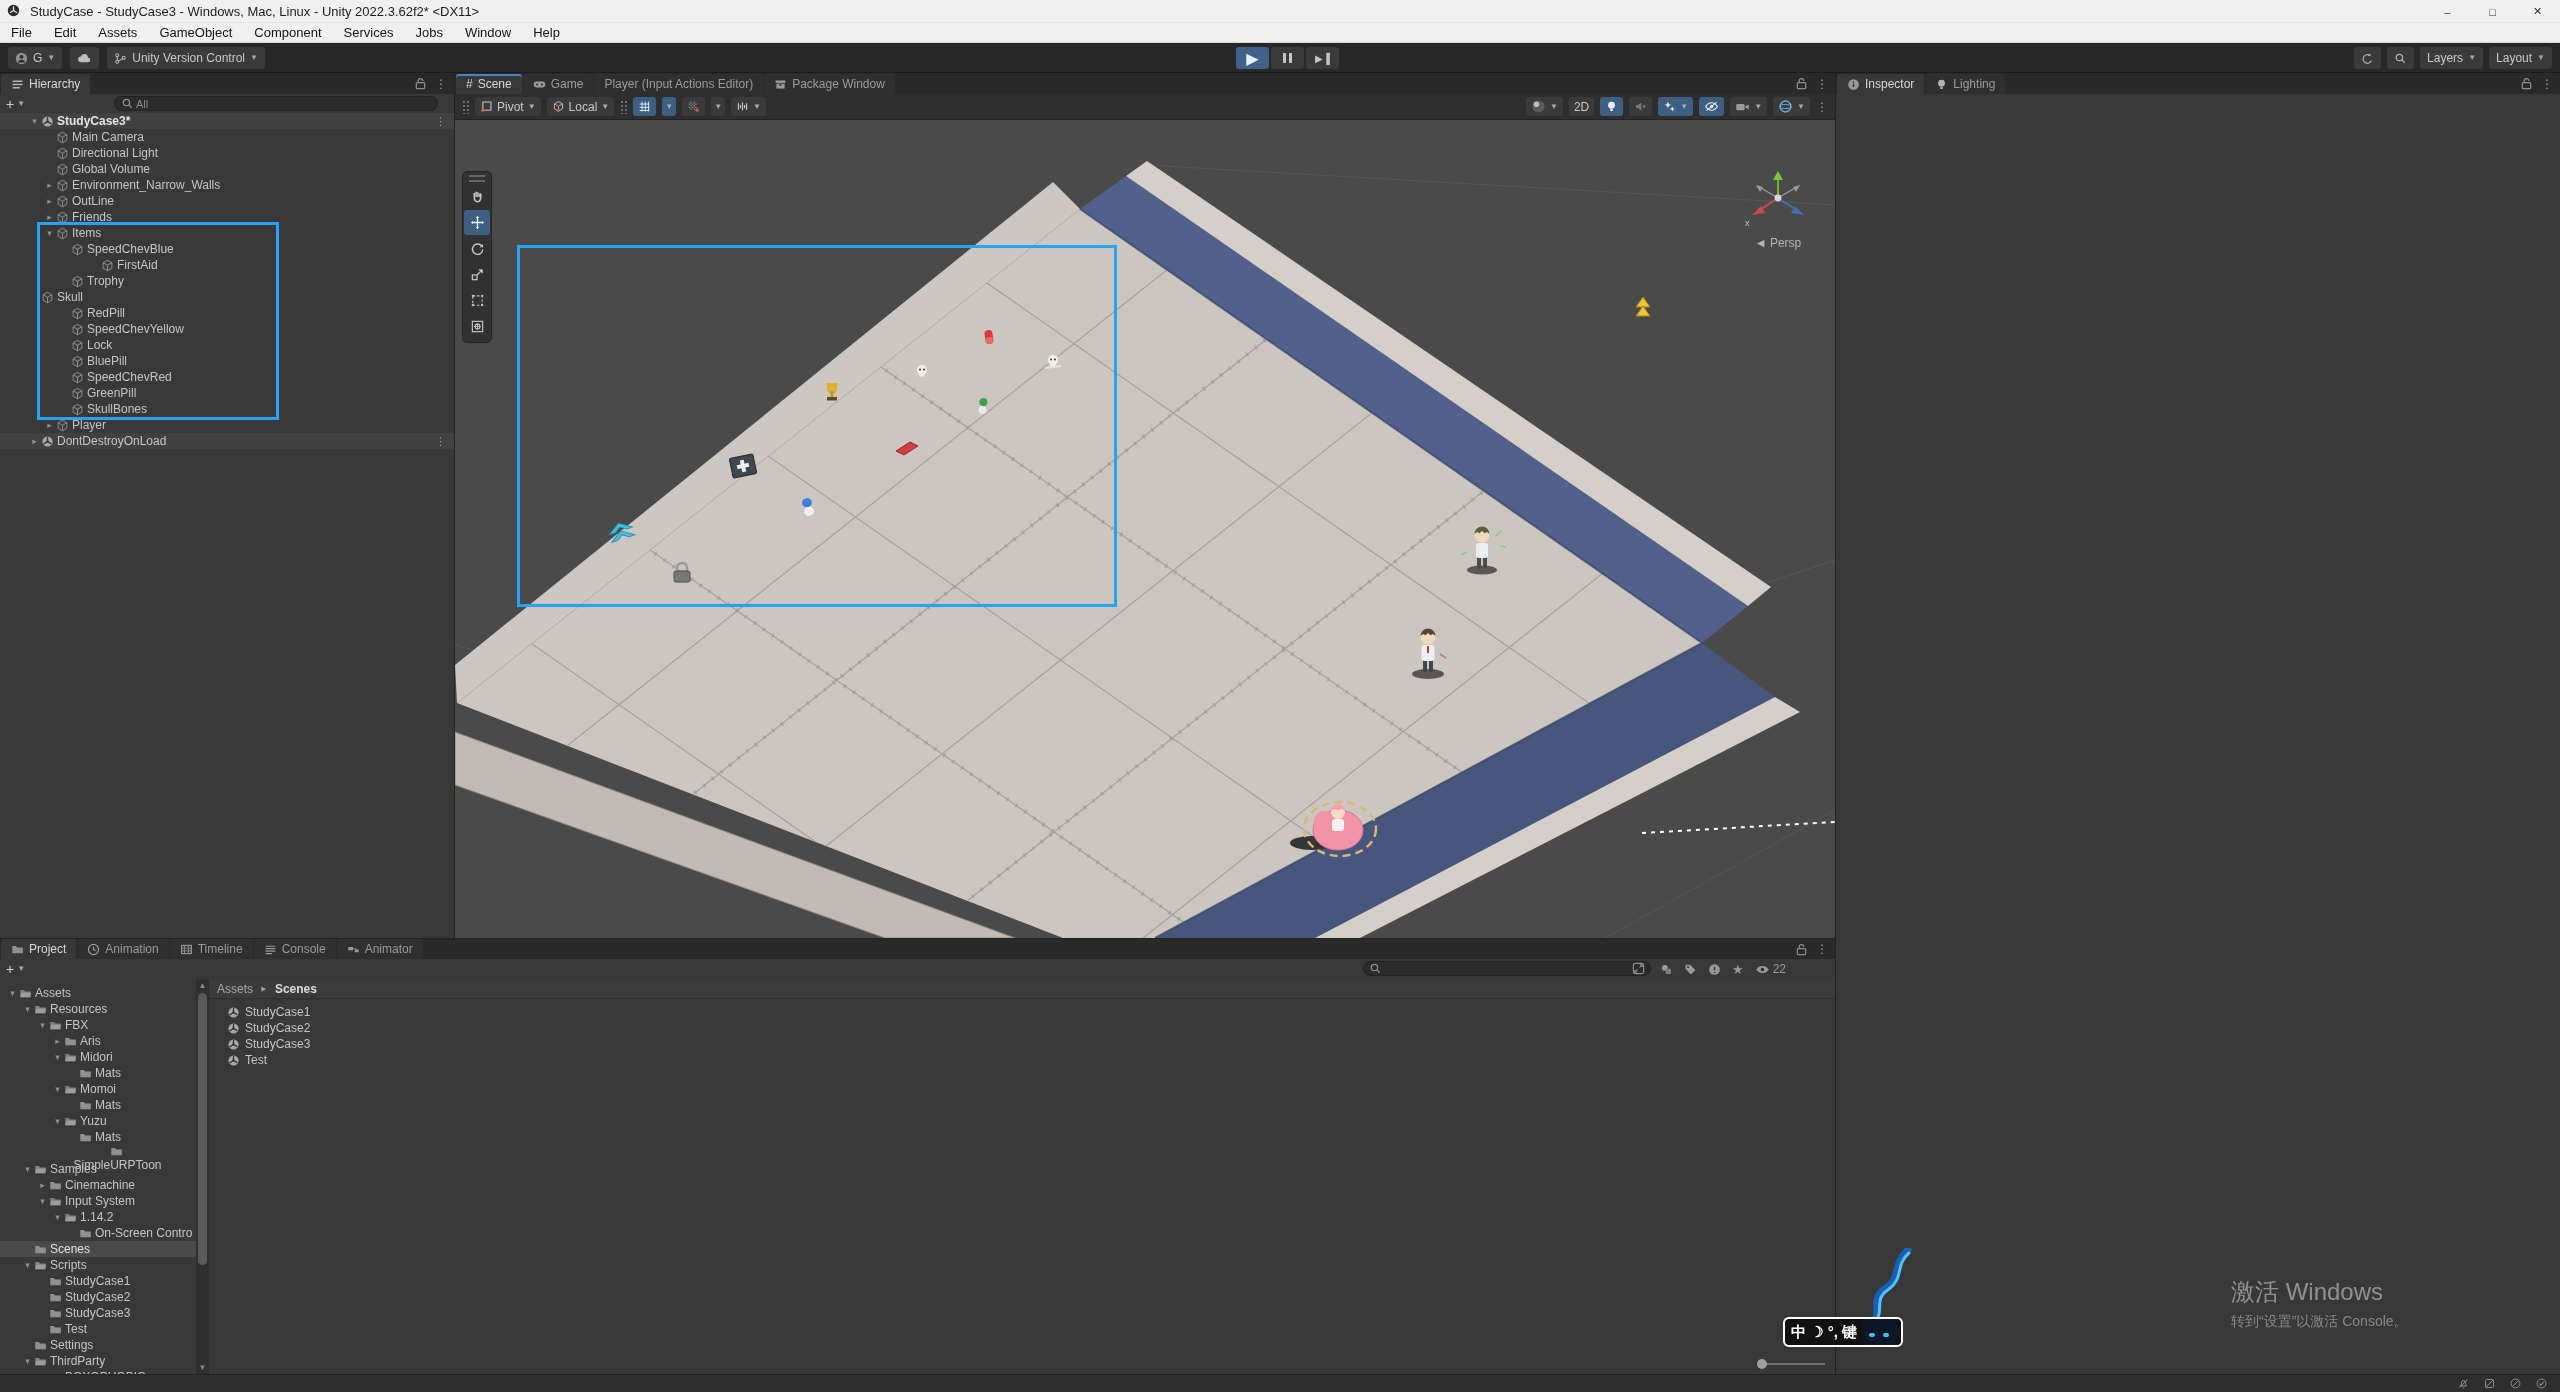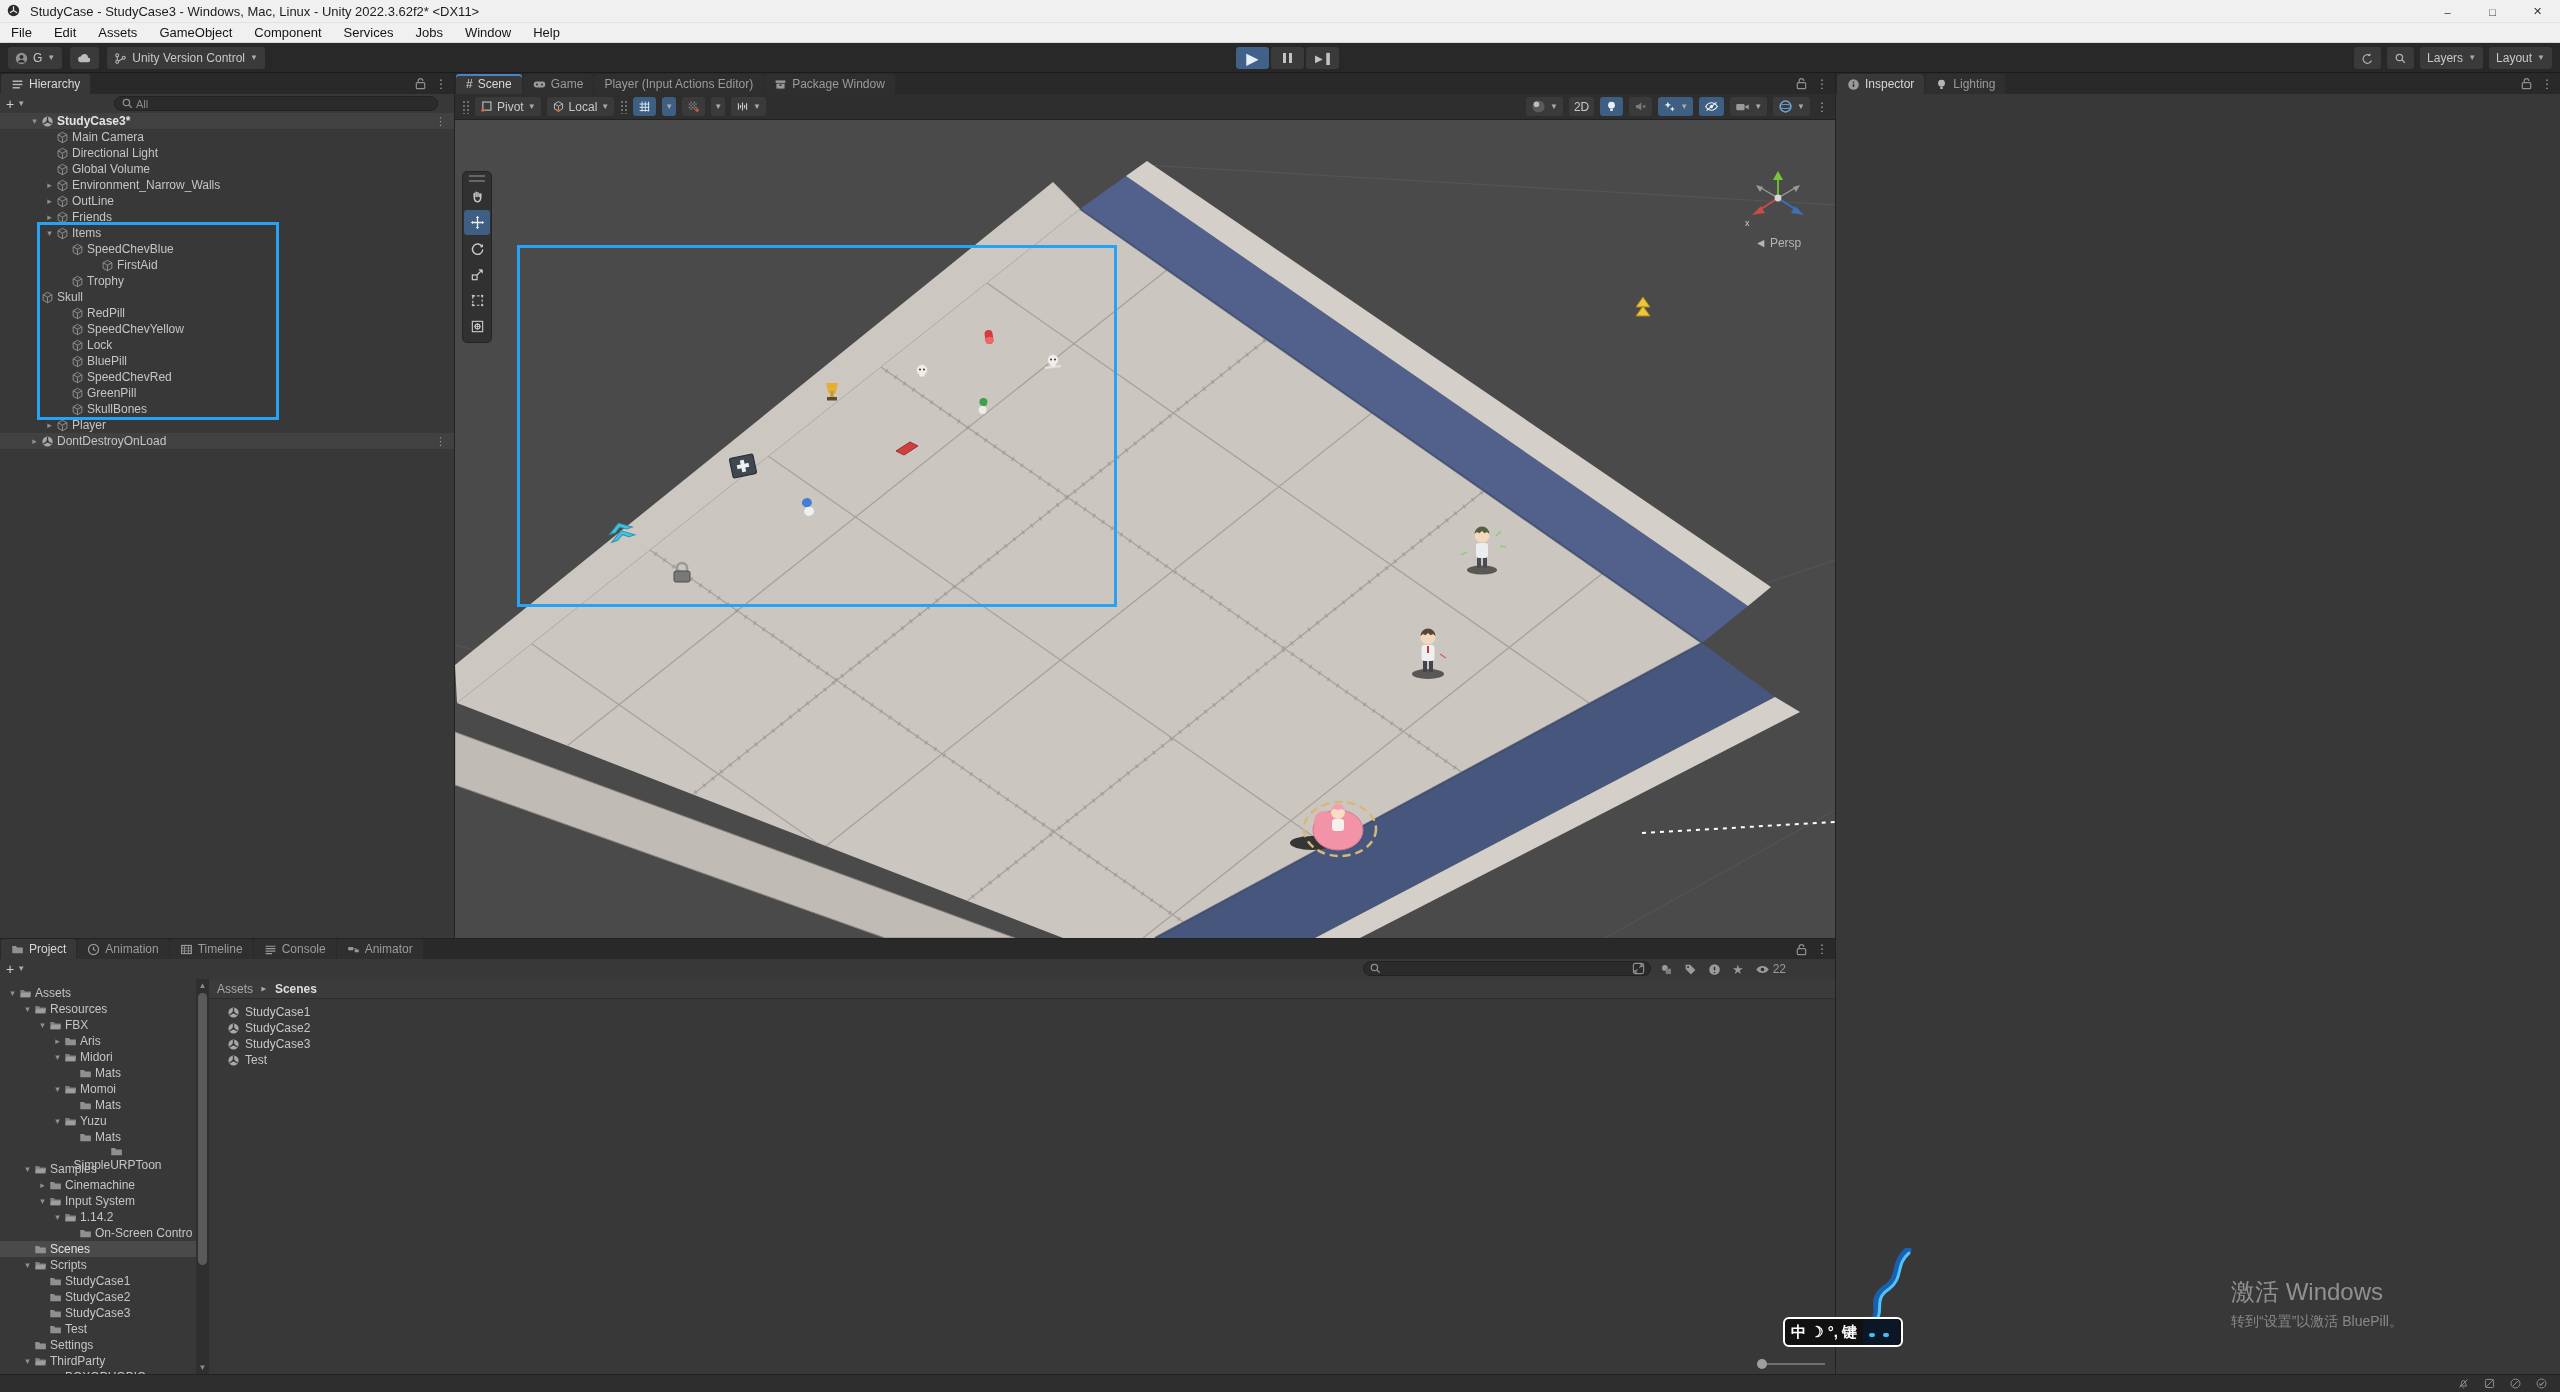--- a/index.html
+++ b/index.html
@@ -1284,21 +1284,21 @@
           <path d="M5.3 8.2l1.8 1.8 3.6-3.8" fill="none" stroke="#8f8f8f" stroke-width="1.3"></path>
         </svg>
       </span>
   </div>
 
   <div class="annotation" style="left:37px;top:222px;width:242px;height:198px;"></div>
   <div class="annotation" style="left:517px;top:245px;width:600px;height:362px;"></div>
 
   <div class="watermark">
     <div class="w1">激活 Windows</div>
-    <div class="w2">转到“设置”以激活 BluePill。</div>
+    <div class="w2">转到“设置”以激活 Console。</div>
   </div>
 
   <svg class="flame" width="110" height="78" viewBox="0 0 110 78">
     <path d="M30 76 C42 62 26 52 44 40 C60 29 50 16 66 2" fill="none" stroke="#1565c0" stroke-width="7" stroke-linecap="round" opacity="0.9"></path>
     <path d="M32 76 C44 62 30 52 47 41 C62 30 53 17 67 5" fill="none" stroke="#4fc3f7" stroke-width="3" stroke-linecap="round"></path>
   </svg>
   <div class="imebox">
     <span class="imetext">中 ☽ °, 键</span>
     <span class="imeimg">
         <i style="left:6px;top:14px;"></i>

